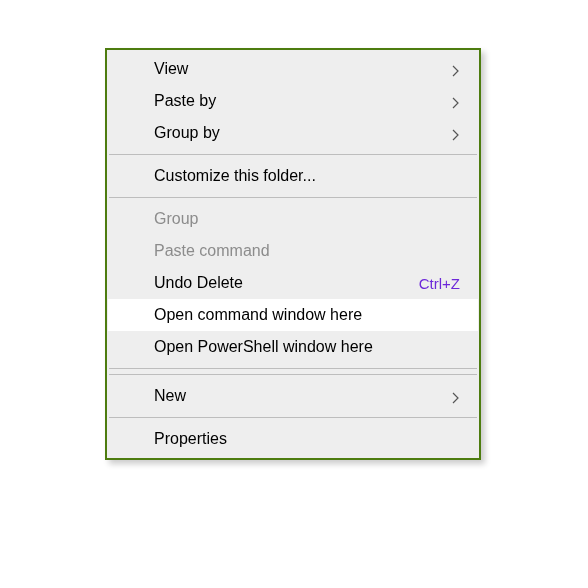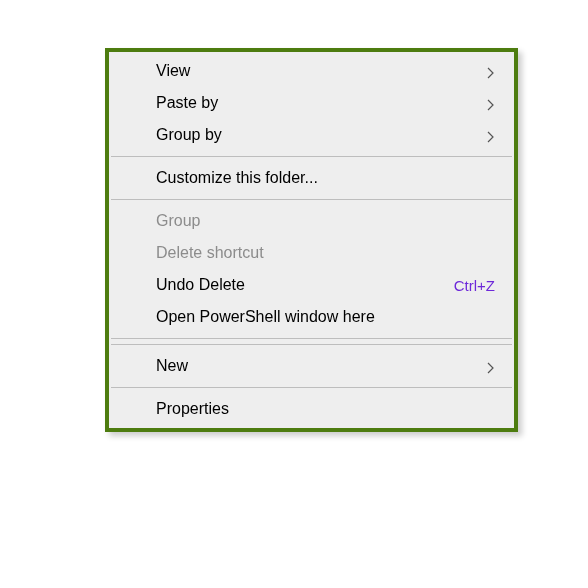--- a/index.html
+++ b/index.html
@@ -7,23 +7,23 @@
       width:588px;height:588px;
       background:#fff;
       font-family:"Segoe UI","Helvetica Neue",Arial,sans-serif;
       font-size:16px;
       position:relative;
     }
     .menu{
       position:absolute;
       left:105px;
       top:48px;
-      width:413px;
+      width:376px;
       background:#eeeeee;
-      border:4px solid #4d7c0f;
+      border:2px solid #4d7c0f;
       box-shadow:4px 4px 6px rgba(0,0,0,.20);
       padding:3px 1px;
     }
     .item{
       display:flex;
       align-items:center;
       height:32px;
       padding:0 18px 0 46px;
       color:#000;
       cursor:default;
@@ -82,28 +82,31 @@
     <span class="label">Customize this folder...</span>
   </div>
 
   <div class="sep"></div>
 
   <div class="item disabled">
     <span class="label">Group</span>
   </div>
 
   <div class="item disabled">
-    <span class="label">Delete shortcut</span>
+    <span class="label">Paste command</span>
   </div>
 
   <div class="item">
     <span class="label">Undo Delete</span>
     <span class="accel">Ctrl+Z</span>
   </div>
 
+  <div class="item highlight">
+    <span class="label">Open command window here</span>
+  </div>
 
   <div class="item">
     <span class="label">Open PowerShell window here</span>
   </div>
 
   <div class="sep"></div>
 
 
   <div class="sep"></div>
 

